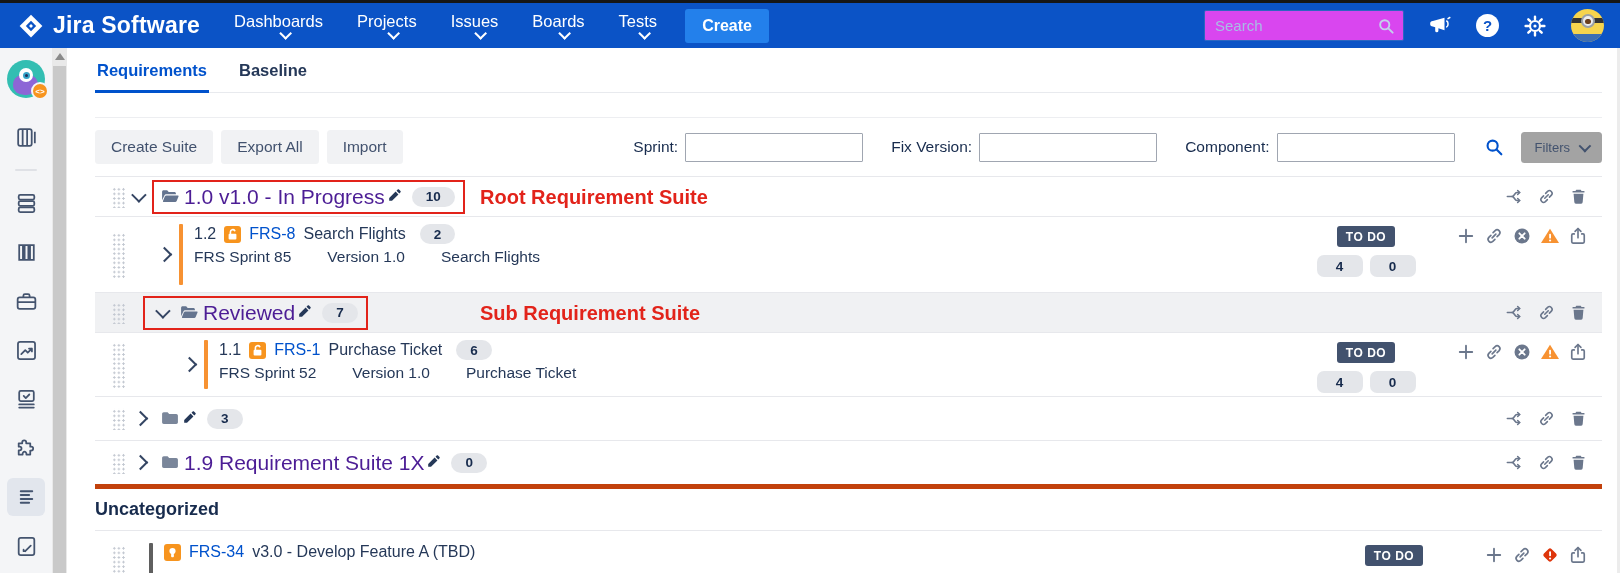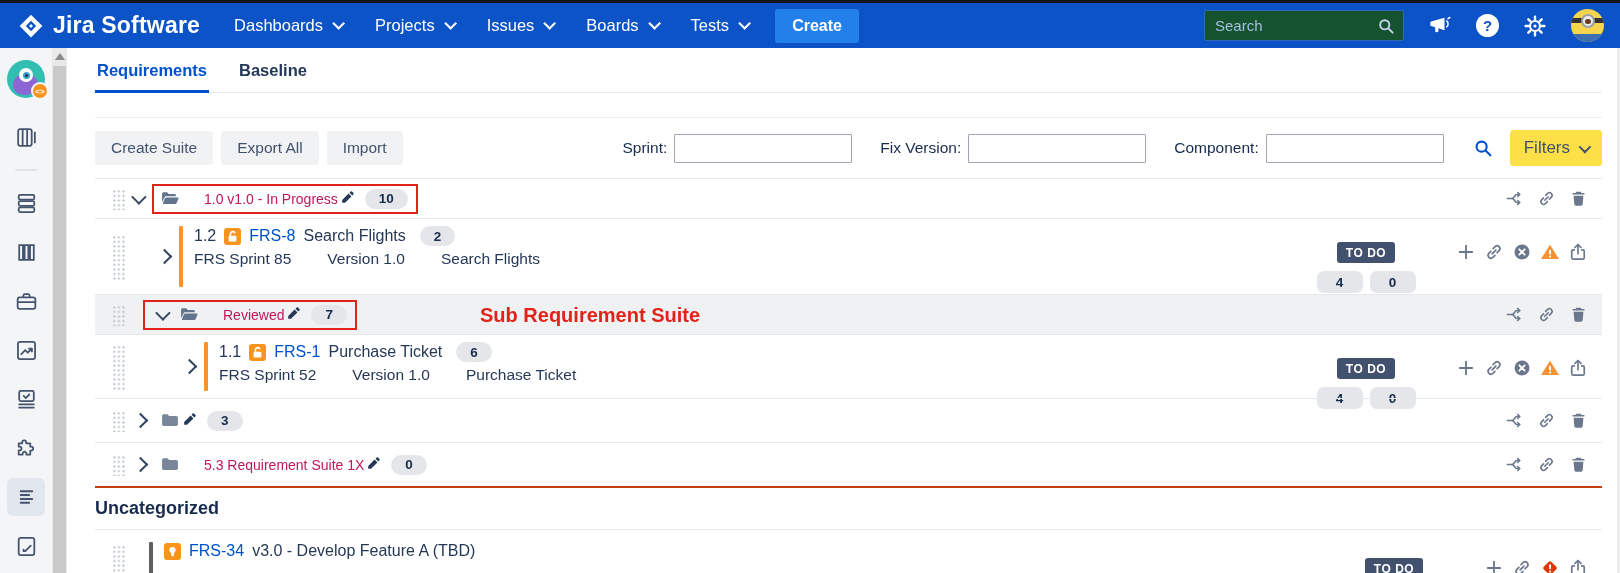--- a/index.html
+++ b/index.html
@@ -4,27 +4,27 @@
 <style>
   html,body { margin:0; padding:0; background:#fff; font-family:"Liberation Sans", sans-serif; }
   .screen { position:relative; width:1620px; height:573px; overflow:hidden; background:#fff; }
 
   
   .topstrip { position:absolute; top:0; left:0; right:0; height:3px; background:#161616; }
   .navbar { position:absolute; top:3px; left:0; right:0; height:45px; background:#0B53C6;
             display:flex; align-items:center; padding:0 16px 0 18px; box-sizing:border-box; color:#fff; }
   .logo { display:flex; align-items:center; gap:9px; font-size:23px; font-weight:600; letter-spacing:.2px; }
   .nav-menus { display:flex; margin-left:34px; gap:34px; align-items:center; font-size:16.5px; }
-  .menu-item { display:flex; align-items:center; cursor:pointer; white-space:nowrap; }
+  .menu-item { display:flex; align-items:center; cursor:pointer; white-space:nowrap;flex-direction:column; }
   .chev-w { width:7px; height:7px; border-right:2.2px solid #fff; border-bottom:2.2px solid #fff;
             transform:rotate(45deg) translateY(-3px); margin-left:9px; display:inline-block; }
   .create-btn { margin-left:28px; background:#2380EB; color:#fff; border:none; border-radius:3px;
                 font-size:16px; font-weight:700; padding:8px 17px; font-family:inherit; cursor:pointer;text-align:center; }
   .nav-right { margin-left:auto; display:flex; align-items:center; gap:24px; }
-  .nav-search { position:relative; width:200px; height:31px; background:#14532d; border:1px solid #2E66C0;
+  .nav-search { position:relative; width:200px; height:31px; background:#d946ef; border:1px solid #2E66C0;
                 border-radius:2px; display:flex; align-items:center; box-sizing:border-box; }
   .nav-search input { background:transparent; border:none; outline:none; color:#fff; font-size:15px;
                       padding:0 32px 0 10px; width:100%; font-family:inherit; }
   .nav-search input::placeholder { color:#A8BEE4; }
   .nav-search .mag { position:absolute; right:7px; top:5px; color:#C3D1EC; }
   .nav-help { width:23px; height:23px; border-radius:50%; background:#fff; color:#0B53C6; font-weight:700;
               font-size:15px; display:flex; align-items:center; justify-content:center; cursor:pointer; }
   .avatar { width:33px; height:33px; border-radius:50%; background:#F6D44D; position:relative; overflow:hidden; cursor:pointer; }
   .avatar .band { position:absolute; top:9px; left:0; right:0; height:5px; background:#343434; }
   .avatar .goggle { position:absolute; top:5px; left:9.5px; width:14px; height:14px; border-radius:50%;
@@ -65,64 +65,64 @@
 
   .toolbar-gap { height:24px; }
   .toolbar { display:flex; align-items:center; border-top:1px solid #EDEEF1; padding:12px 0; }
   .btn { background:#F1F2F4; color:#42526E; font-size:15.5px; padding:8px 16px; border:none; border-radius:3.5px;
          font-family:inherit; margin-right:8px; cursor:pointer; }
   .filter-group { margin-left:auto; display:flex; align-items:center; }
   .filter-label { font-size:15.5px; color:#172B4D; margin-right:7px; white-space:nowrap; }
   .filter-input { width:178px; height:29px; border:1px solid #A0A6B1; border-radius:1px; box-sizing:border-box;
                   font-family:inherit; font-size:14px; padding:0 6px; margin-right:28px; }
   .toolbar-search { color:#0052CC; margin:0 16px 0 0; cursor:pointer; flex:none; }
-  .filters-btn { background:#fde047; color:#42526E; font-size:17px; padding:8px 14px; border:none; border-radius:3.5px;
+  .filters-btn { background:#a3a3a3; color:#42526E; font-size:13px; padding:8px 14px; border:none; border-radius:3.5px;
                  font-family:inherit; display:flex; align-items:center; gap:9px; cursor:pointer; }
   .chev-d { width:7px; height:7px; border-right:2.2px solid #42526E; border-bottom:2.2px solid #42526E;
             transform:rotate(45deg) translateY(-2px); display:inline-block; }
 
   
   .row { display:flex; align-items:center; border-top:1px solid #E7E8EC; position:relative; padding-left:16px; box-sizing:border-box; }
   .row.gray { background:#F0F1F3; }
   .drag { width:14px; flex:none; background-image:radial-gradient(circle, #C3C8D1 1.1px, transparent 1.3px);
           background-size:4.6px 4.6px; background-position:1px 1px; cursor:grab; }
   .drag.sm { height:22px; } .drag.lg { height:46px; align-self:center; }
   .chev { width:9px; height:9px; flex:none; display:inline-block; cursor:pointer;
           border-right:2.4px solid #344563; border-bottom:2.4px solid #344563; }
   .chev.down { transform:rotate(45deg) translateY(-2px); }
   .chev.right { transform:rotate(-45deg); }
   .red-box { display:flex; align-items:center; border:2px solid #E2231A; padding:3px 8px 3px 6px; }
-  .suite-title { font-size:14px; color:#be185d; margin-left:24px; white-space:nowrap; }
+  .suite-title { font-size:21px; color:#4c1d95; margin-left:4px; white-space:nowrap; }
   .pencil { margin-left:2px; margin-bottom:3px; cursor:pointer; color:#253858; flex:none; }
   .count-badge { background:#E4E6EA; border-radius:11px; padding:2.5px 14px; font-size:13.5px; font-weight:700;
                  color:#172B4D; margin-left:10px; white-space:nowrap; }
   .annotation { position:absolute; left:385px; top:50%; transform:translateY(-50%); color:#E2231A;
                 font-weight:700; font-size:20px; white-space:nowrap; }
   .row-icons { margin-left:auto; display:flex; align-items:center; gap:13px; margin-right:14px; color:#6B778C; }
   .row-icons .ic, .req-icons .ic { cursor:pointer; }
 
   .req-row { align-items:flex-start; padding-top:7px; padding-bottom:7px; }
   .vbar { width:4px; flex:none; align-self:stretch; border-radius:1px; }
   .vbar.orange { background:#F79232; }
   .vbar.dark { background:#5F5F5F; }
   .req-main { display:flex; flex-direction:column; gap:4px; margin-left:11px; }
   .req-l1 { display:flex; align-items:center; gap:8px; font-size:16px; color:#253858; }
   .key-link { color:#0052CC; text-decoration:none; cursor:pointer; }
   .req-l1 .count-badge { margin-left:6px; }
   .req-l2 { display:flex; gap:36px; font-size:15.5px; color:#253858; }
-  .req-right { margin-left:auto; margin-right:14px; display:flex; align-items:flex-start; margin-top:16px; }
+  .req-right { margin-left:auto; margin-right:14px; display:flex; align-items:flex-start; margin-top:2px; }
   .status-col { display:flex; flex-direction:column; gap:8px; align-items:center; width:100px; }
   .status { background:#42526E; color:#fff; font-weight:700; font-size:12px; letter-spacing:.5px;
             padding:3.5px 9px; border-radius:3px; }
   .pills { display:flex; gap:7px; }
   .pill { min-width:46px; text-align:center; background:#E4E6EA; border-radius:7px; padding:3.5px 0;
           font-size:13.5px; font-weight:700; color:#172B4D; box-sizing:border-box; min-height:21px; }
   .req-icons { display:flex; align-items:center; gap:8px; margin-left:40px; color:#6B778C; }
 
-  .section-head { border-top:2px solid #c2410c; padding:10px 0; font-size:18px; font-weight:700; color:#172B4D; }
+  .section-head { border-top:5px solid #c2410c; padding:10px 0; font-size:18px; font-weight:700; color:#172B4D; }
   .ic { flex:none; }
 </style>
 </head>
 <body>
 
 <svg width="0" height="0" style="position:absolute" aria-hidden="true">
   <defs>
     <symbol id="i-jira" viewBox="0 0 24 24">
       <path d="M12 1.5L22.5 12 12 22.5 1.5 12 12 1.5z" fill="#fff"></path>
       <path d="M12 7.2L16.8 12 12 16.8 7.2 12 12 7.2z" fill="#0B53C6"></path>
@@ -415,20 +415,21 @@
         <span class="red-box" style="margin-left:9px">
           <svg class="ic" width="20" height="20">
               <use href="#i-folder-open"></use>
             </svg>
           <span class="suite-title">1.0 v1.0 - In Progress</span>
           <svg class="ic pencil" width="15" height="15">
               <use href="#i-pencil"></use>
             </svg>
           <span class="count-badge">10</span>
         </span>
+        <span class="annotation">Root Requirement Suite</span>
         <span class="row-icons">
           <svg class="ic" width="19" height="19">
               <use href="#i-move"></use>
             </svg>
           <svg class="ic" width="19" height="19">
               <use href="#i-link"></use>
             </svg>
           <svg class="ic" width="19" height="19">
               <use href="#i-trash"></use>
             </svg>
@@ -580,21 +581,21 @@
             </svg>
         </span>
       </div>
 
       <div class="row" style="height:44px">
         <span class="drag sm"></span>
         <span class="chev right" style="margin-left:10px"></span>
         <svg class="ic" width="20" height="20" style="margin-left:14px">
             <use href="#i-folder"></use>
           </svg>
-        <span class="suite-title">5.3 Requirement Suite 1X</span>
+        <span class="suite-title">1.9 Requirement Suite 1X</span>
         <svg class="ic pencil" width="15" height="15">
             <use href="#i-pencil"></use>
           </svg>
         <span class="count-badge">0</span>
         <span class="row-icons">
           <svg class="ic" width="19" height="19">
               <use href="#i-move"></use>
             </svg>
           <svg class="ic" width="19" height="19">
               <use href="#i-link"></use>

